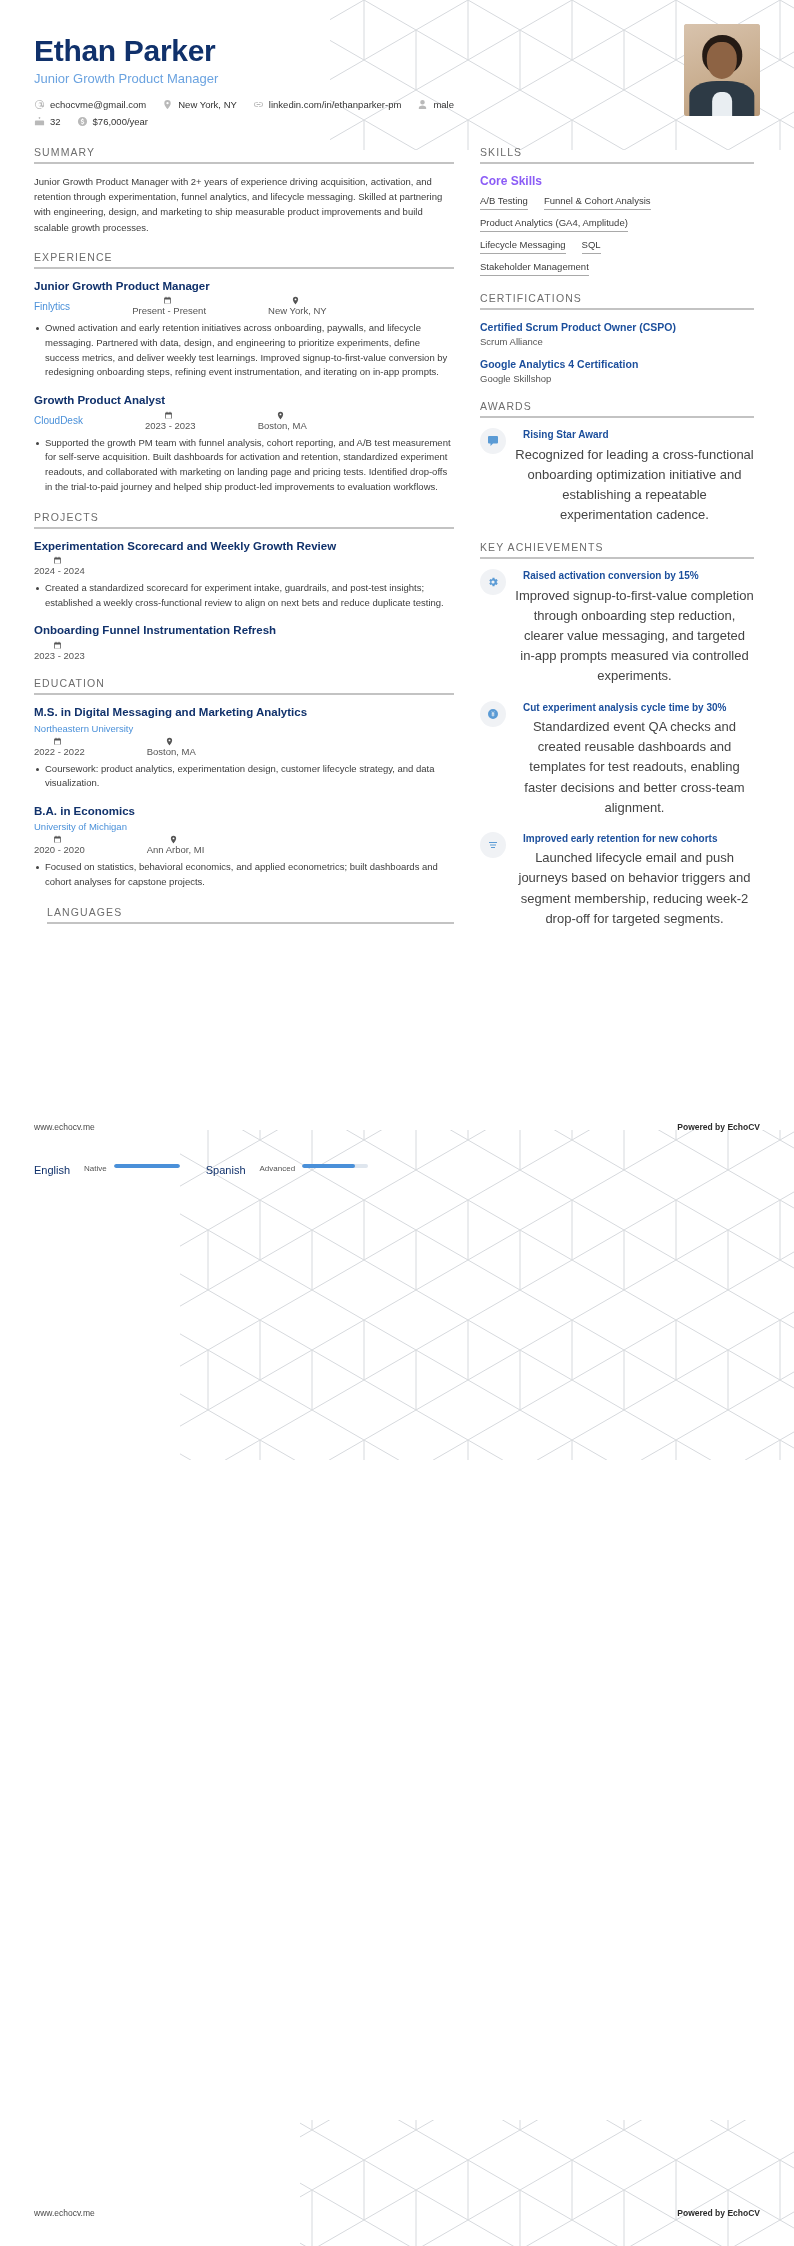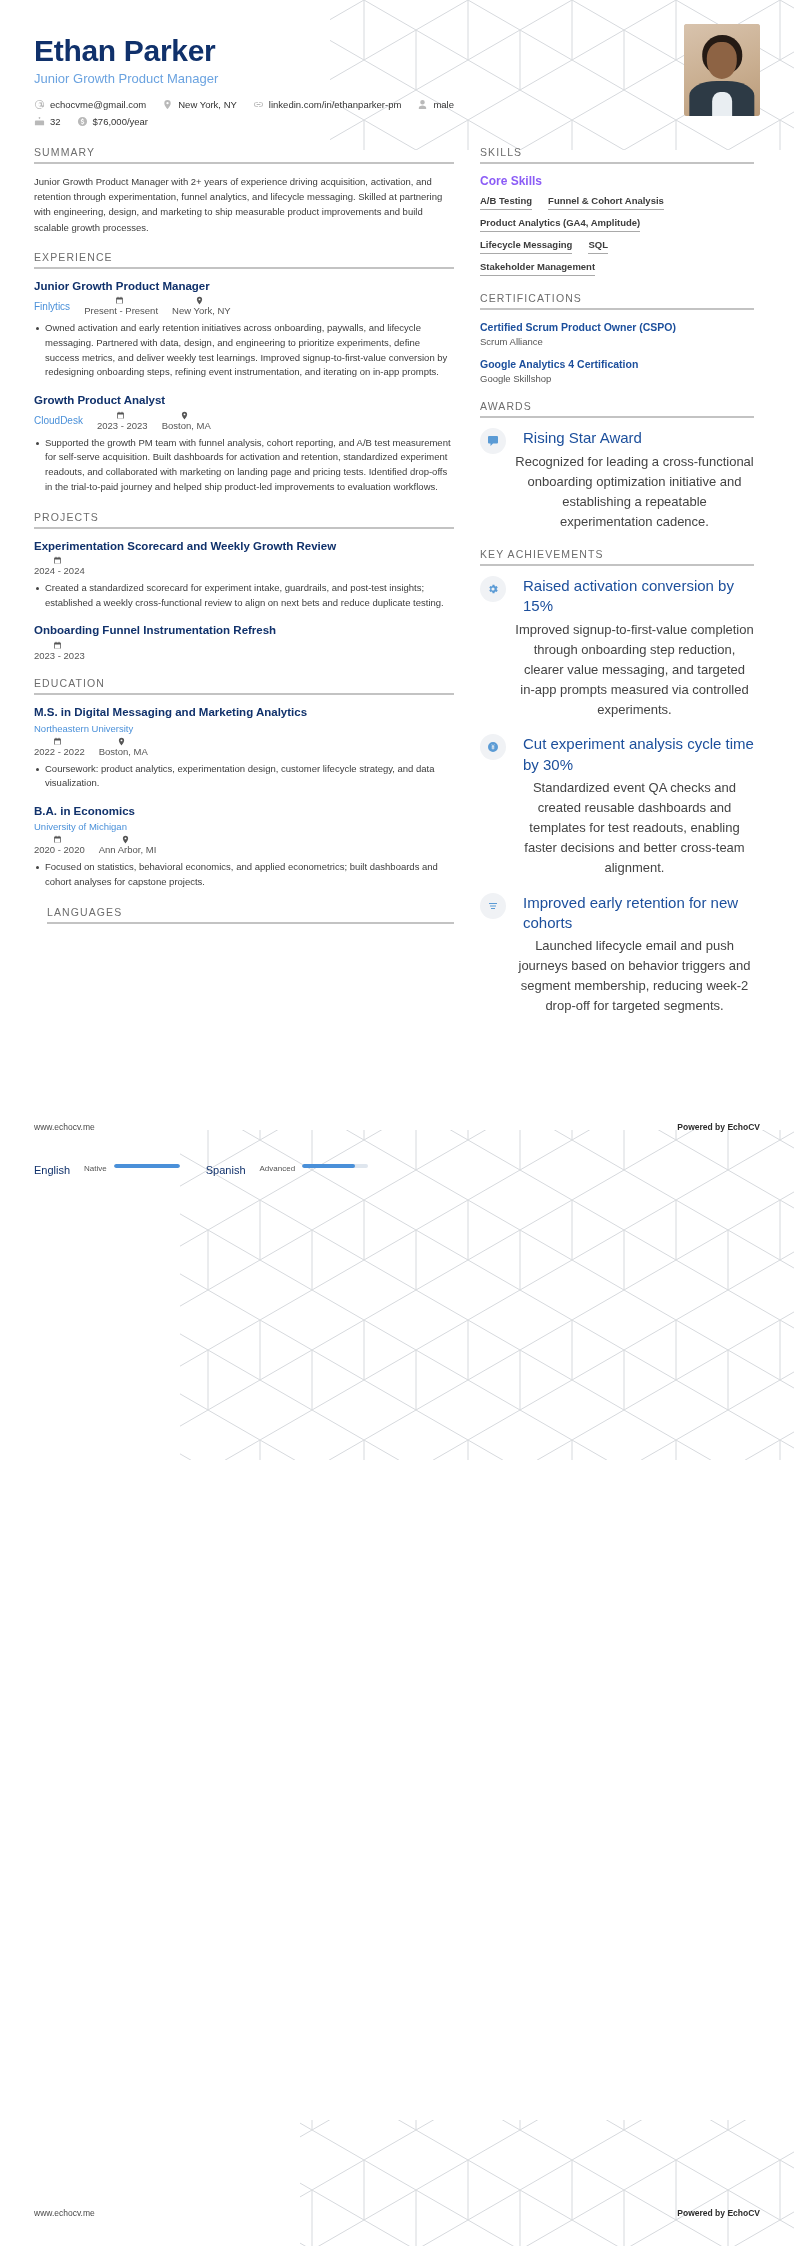--- a/index.html
+++ b/index.html
@@ -118,20 +118,21 @@
     margin-bottom: 2px;
   }
   .entry-meta {
     display: flex;
     align-items: center;
     flex-wrap: wrap;
     font-size: 9.5px;
     color: #555;
     margin-bottom: 5px;
     row-gap: 3px;
+    gap: 48px;
   }
   .entry-org { color: #4a90d9; margin-right: 14px; font-size: 10px; }
   .meta-item { display: flex; align-items: center; margin-right: 14px; white-space: nowrap; flex-direction: column; }
   .meta-item .mi { width: 9px; height: 9px; margin-right: 4px; display:inline-flex; flex:none; }
   .meta-item .mi svg { width: 9px; height: 9px; fill: #555; display:block; }
   ul.bullets { list-style: none; margin: 0; padding: 0; }
   ul.bullets li {
     position: relative;
     padding-left: 11px;
     font-size: 9.5px;
@@ -157,21 +158,20 @@
     margin-bottom: 7px;
   }
   .skill-rows { }
   .skill-row { display: flex; flex-wrap: wrap; gap: 0 16px; margin-bottom: 7px; }
   .skill-chip {
     font-size: 9.5px;
     color: #3c3c3c;
     padding-bottom: 3px;
     border-bottom: 1.2px solid #a9a9a9;
     white-space: nowrap;
-    font-weight: bold;
   }
 
   
   .cert { margin-bottom: 10px; }
   .cert-name {
     font-size: 10.5px;
     font-weight: bold;
     color: #1c4f9c;
     line-height: 1.35;
   }
@@ -185,22 +185,22 @@
     background: #f0f2f5;
     flex: none;
     margin-right: 9px;
     display: flex;
     align-items: center;
     justify-content: center;
   }
   .ach-icon svg { width: 12px; height: 12px; fill: #5b9bd5; display:block; }
   .ach-body { flex: 1; }
   .ach-title {
-    font-size: 15px;
-    font-weight: normal;
+    font-size: 10px;
+    font-weight: bold;
     color: #1c4f9c;
     line-height: 1.35;
     margin-bottom: 3px;
     padding-left: 8px;
   }
   .ach-desc { font-size: 13px; line-height: 1.55; color: #444; text-align: center; }
 
   
   .lang-row { display: flex; align-items: center; flex-wrap: wrap; gap: 0 8px; }
   .lang-item { display: flex; align-items: flex-start; margin-right: 18px; }

